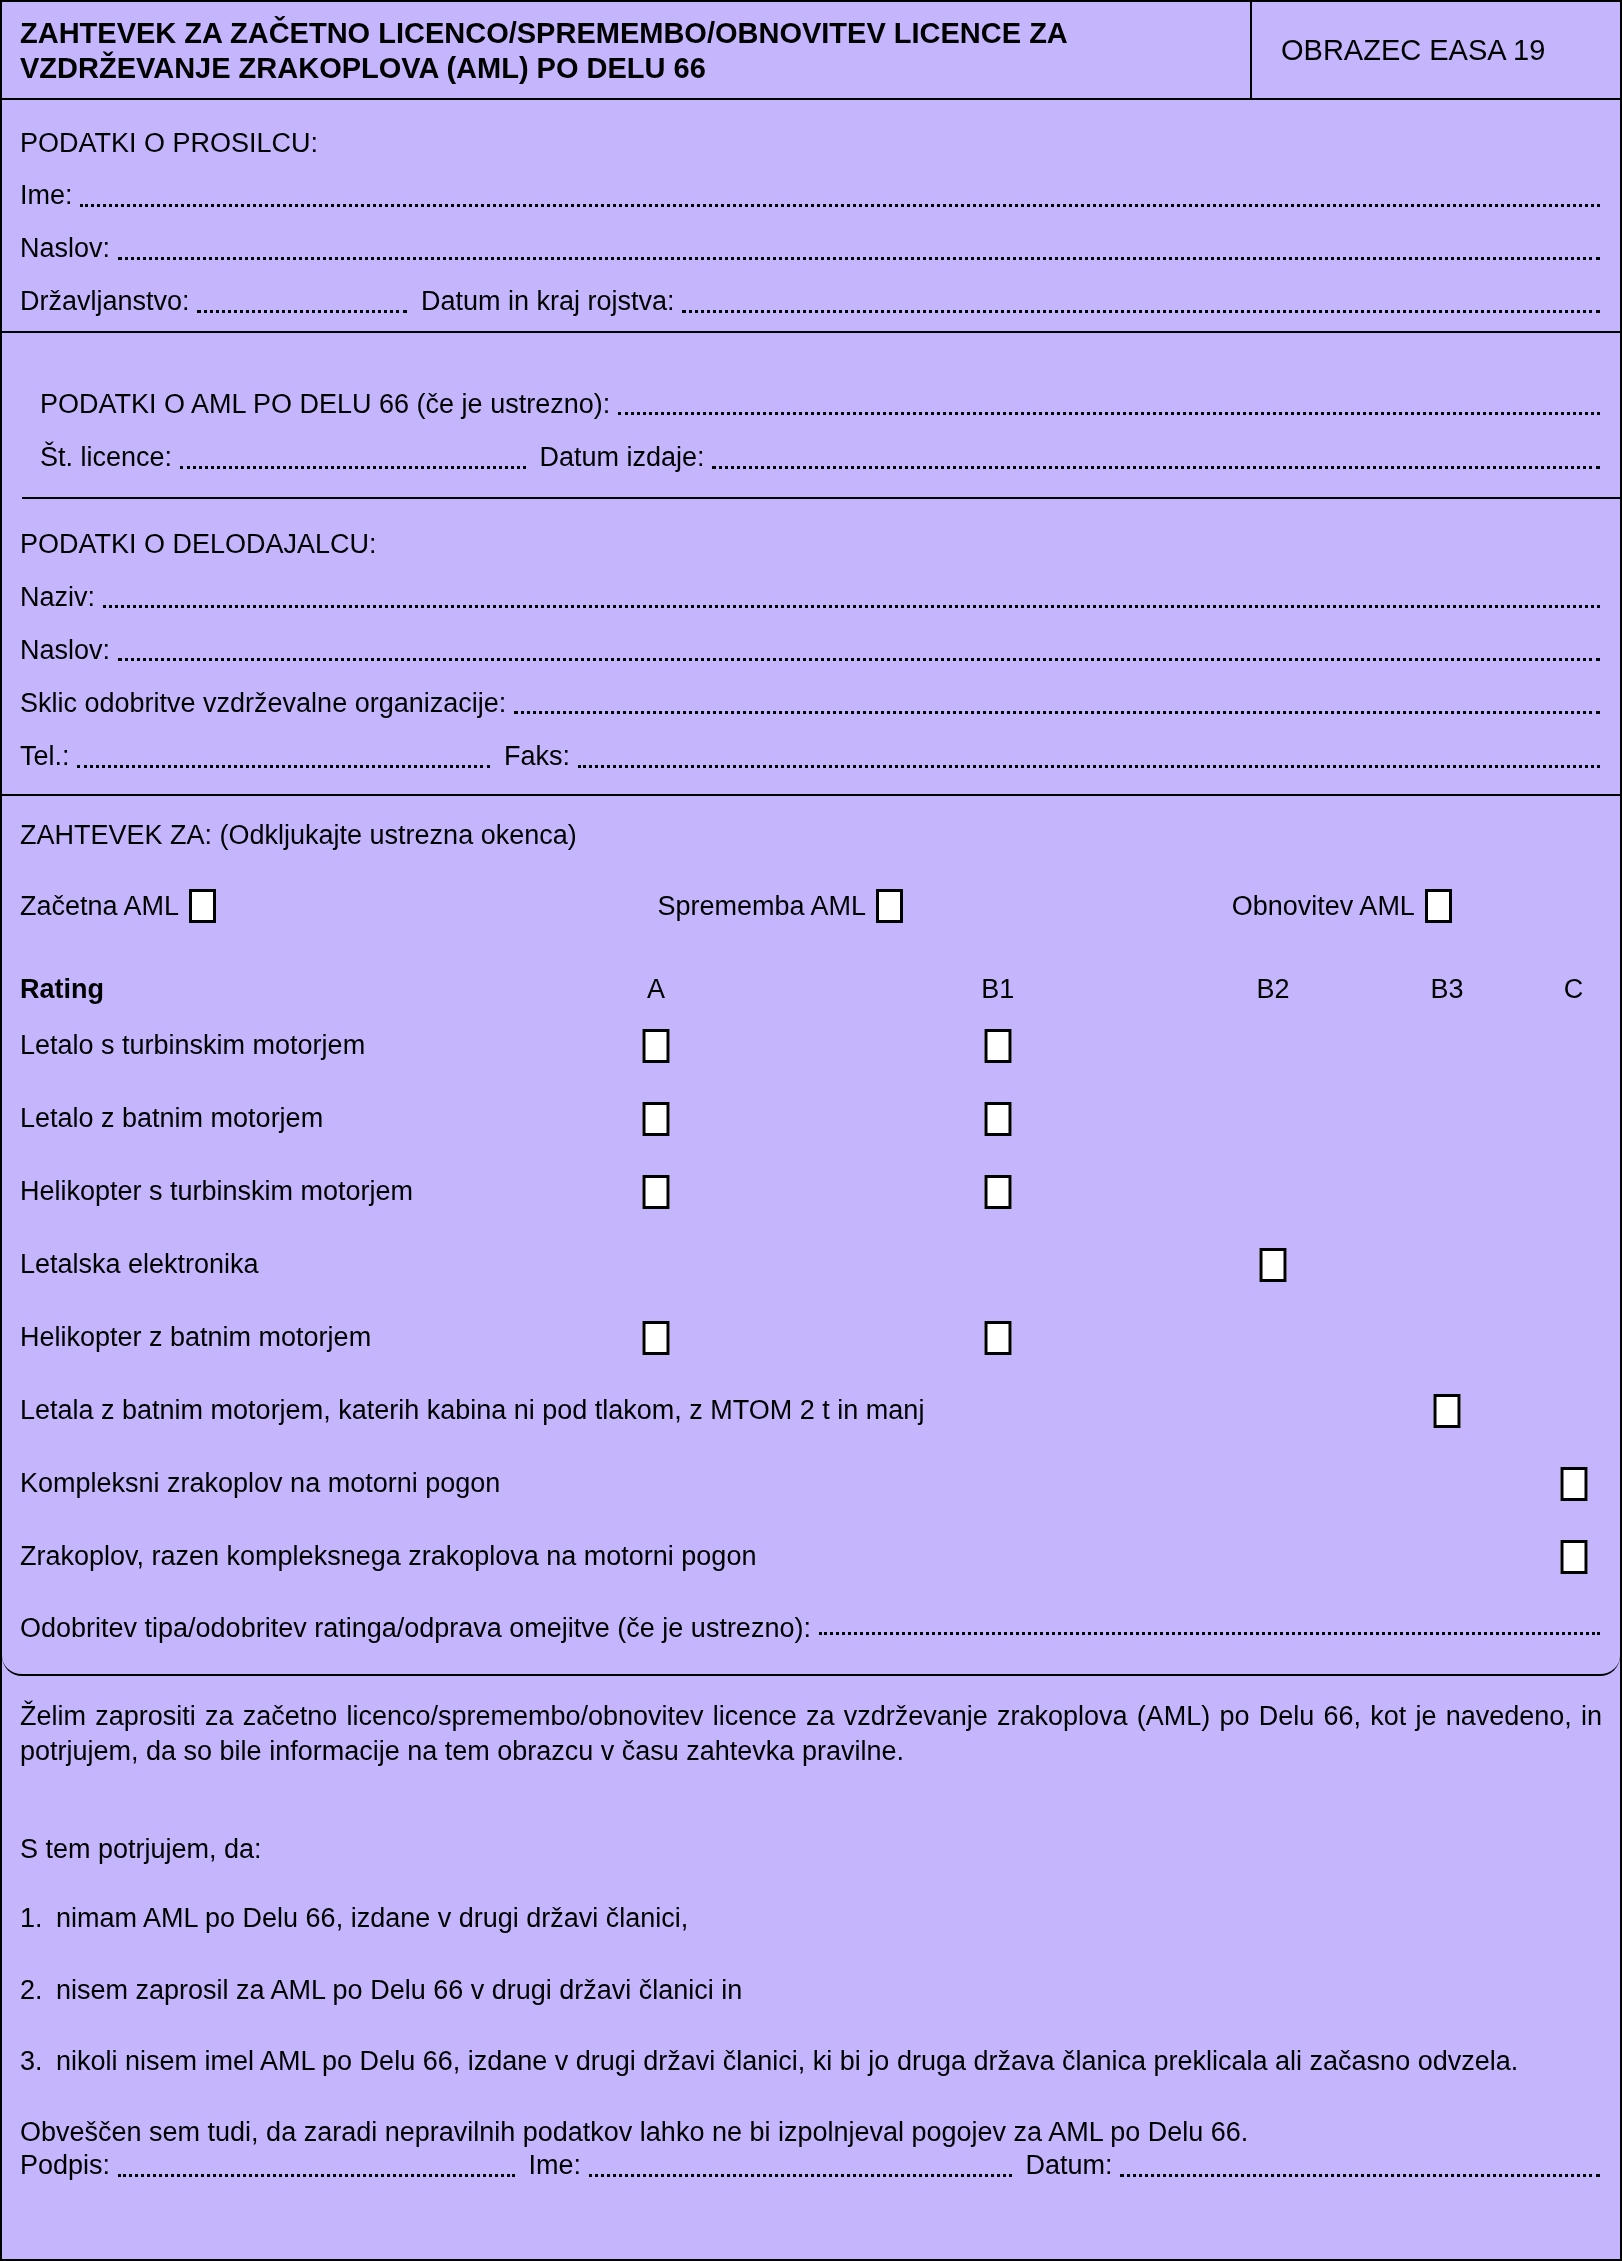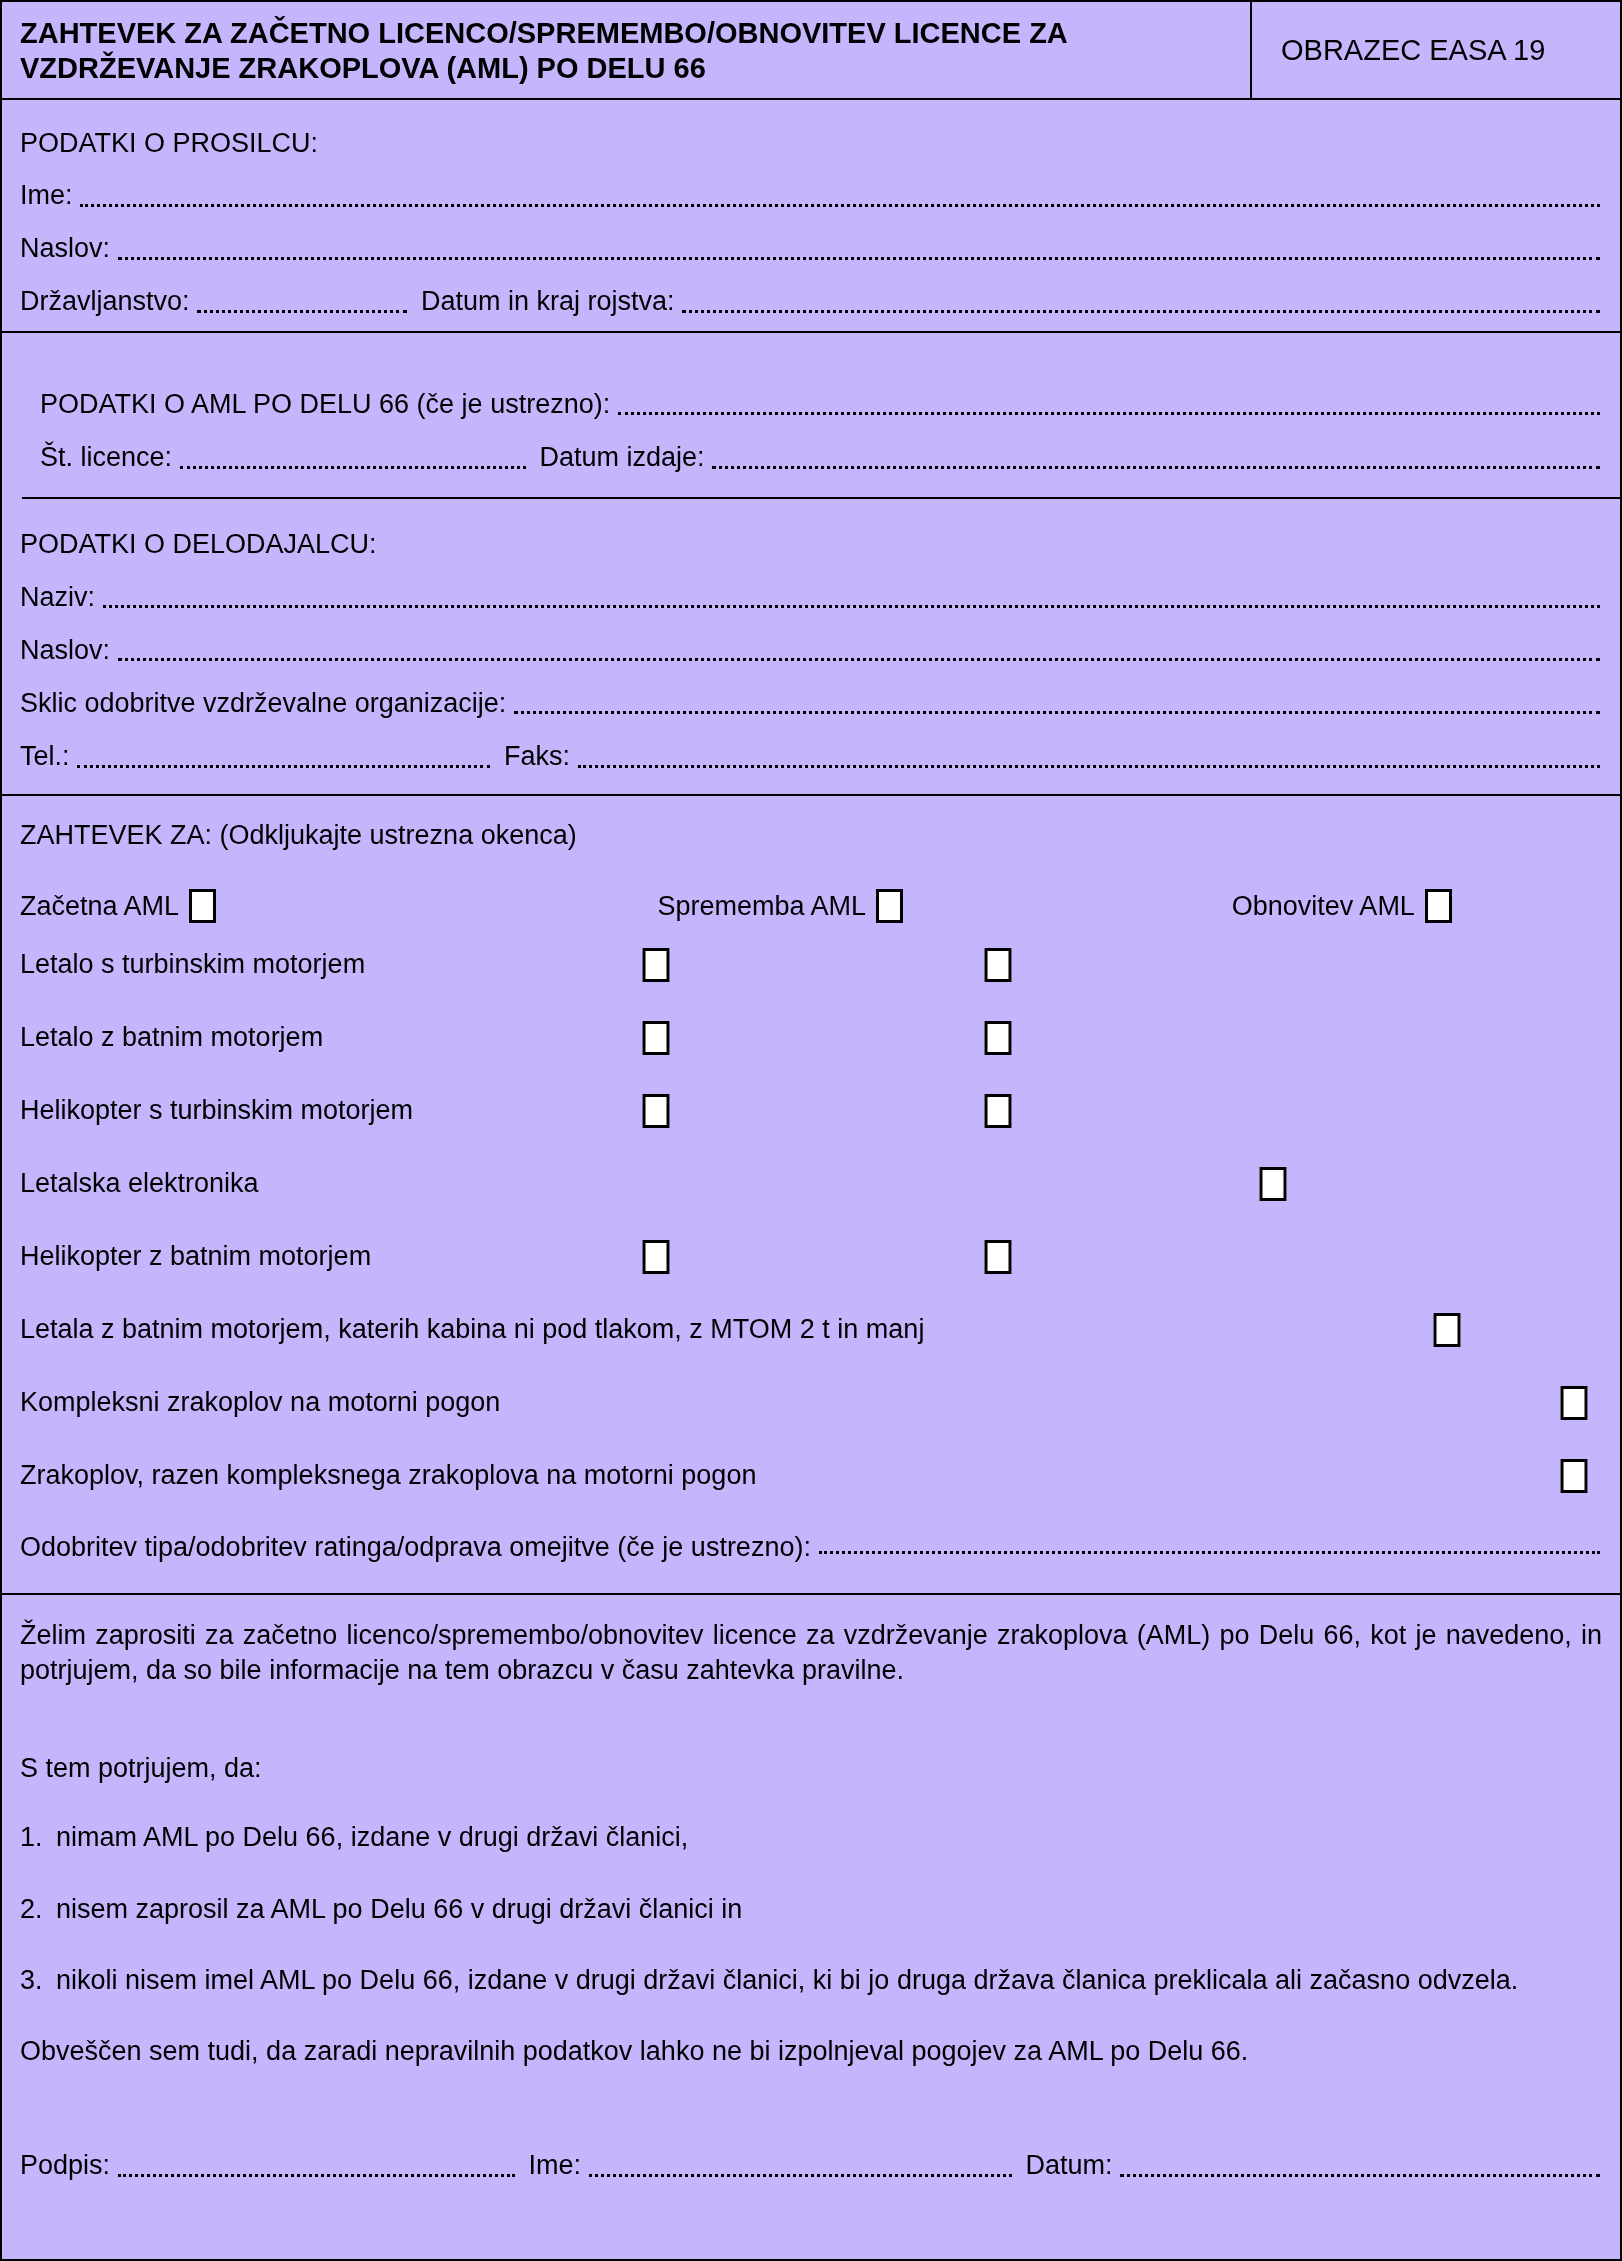--- a/index.html
+++ b/index.html
@@ -39,21 +39,21 @@
   .dots.fixed { flex: 0 0 auto; }
   .gap { width: 11.4px; flex: none; }
   
   .sec-applicant { padding-top: 25.4px; padding-bottom: 11.4px; }
   .sec-applicant .frow { margin-top: 18px; }
   .sec-aml { padding-top: 35px; padding-bottom: 21.6px; margin-left: 20px; }
   .sec-aml .frow { margin-top: 19px; }
   .sec-employer { padding-top: 28px; padding-bottom: 19.7px; }
   .sec-employer .frow { margin-top: 18px; }
   
-  .sec-request { padding-top: 22px; padding-bottom: 9.5px; }
+  .sec-request { padding-top: 22px; padding-bottom: 9.5px; border-radius: 20px; }
   .options-row { position: relative; height: 39px; margin-top: 37px; font-size: 27px; }
   .option { position: absolute; top: 0; white-space: nowrap; display: flex; align-items: center; }
   .option.o1 { left: 0; }
   .option.o2 { left: 40.3%; }
   .option.o3 { left: 76.6%; }
   .cb {
     display: inline-block; width: 27px; height: 34px;
     border: 3.8px solid #000; background: #fff; flex: none;
   }
   .option .cb { margin-left: 10.2px; }
@@ -164,20 +164,28 @@
       <span class="option o2">
         <span>Sprememba AML</span>
         <span class="cb"></span>
       </span>
       <span class="option o3">
         <span>Obnovitev AML</span>
         <span class="cb"></span>
       </span>
     </div>
 
+    <div class="rating-header">
+      <span class="rt-label">Rating</span>
+      <span class="colpos col-a">A</span>
+      <span class="colpos col-b1">B1</span>
+      <span class="colpos col-b2">B2</span>
+      <span class="colpos col-b3">B3</span>
+      <span class="colpos col-c">C</span>
+    </div>
 
     <div class="r-row">
       <span class="r-label">Letalo s turbinskim motorjem</span>
       <span class="cb col-a"></span>
       <span class="cb col-b1"></span>
     </div>
     <div class="r-row">
       <span class="r-label">Letalo z batnim motorjem</span>
       <span class="cb col-a"></span>
       <span class="cb col-b1"></span>

